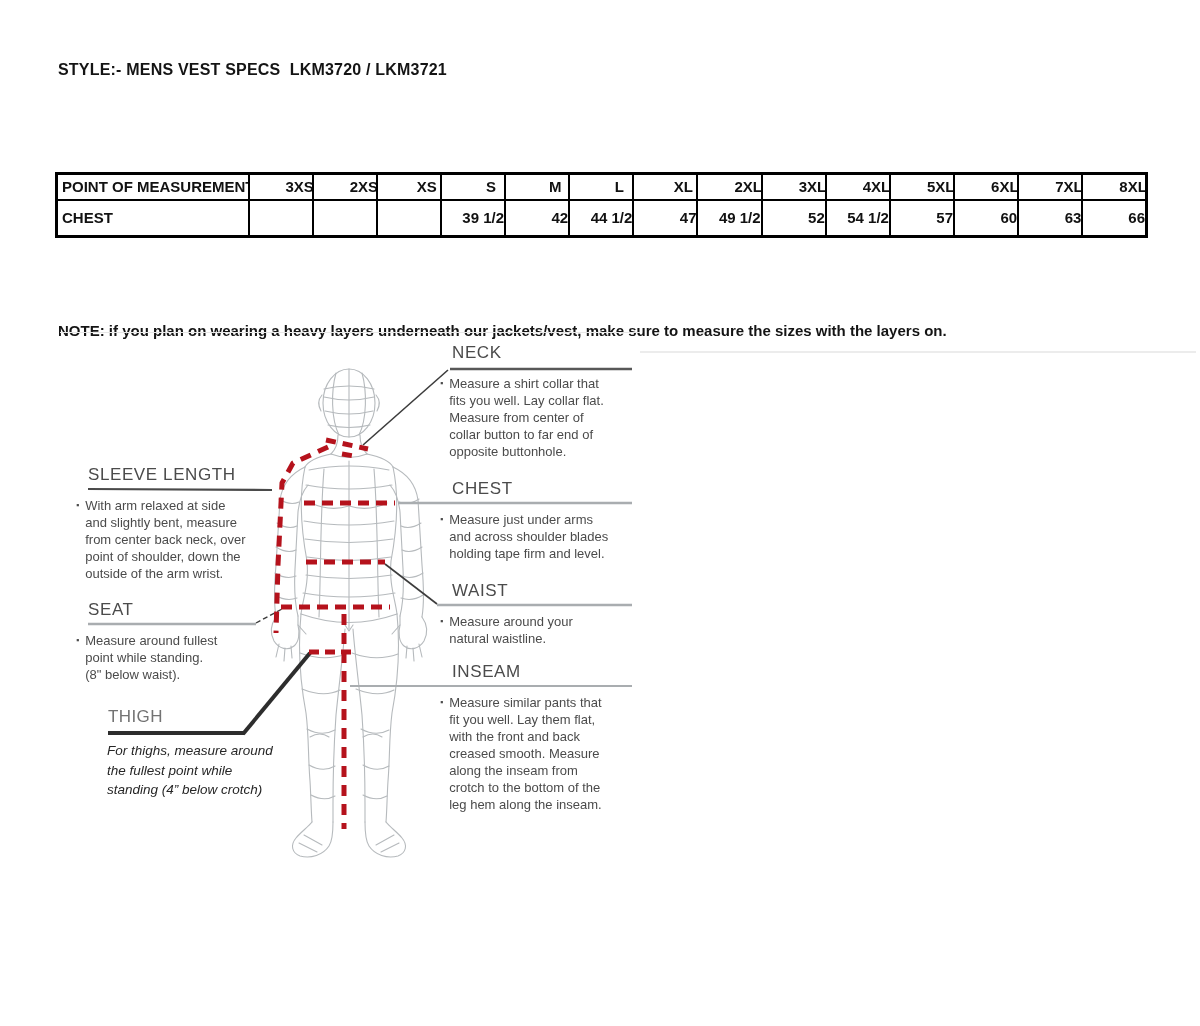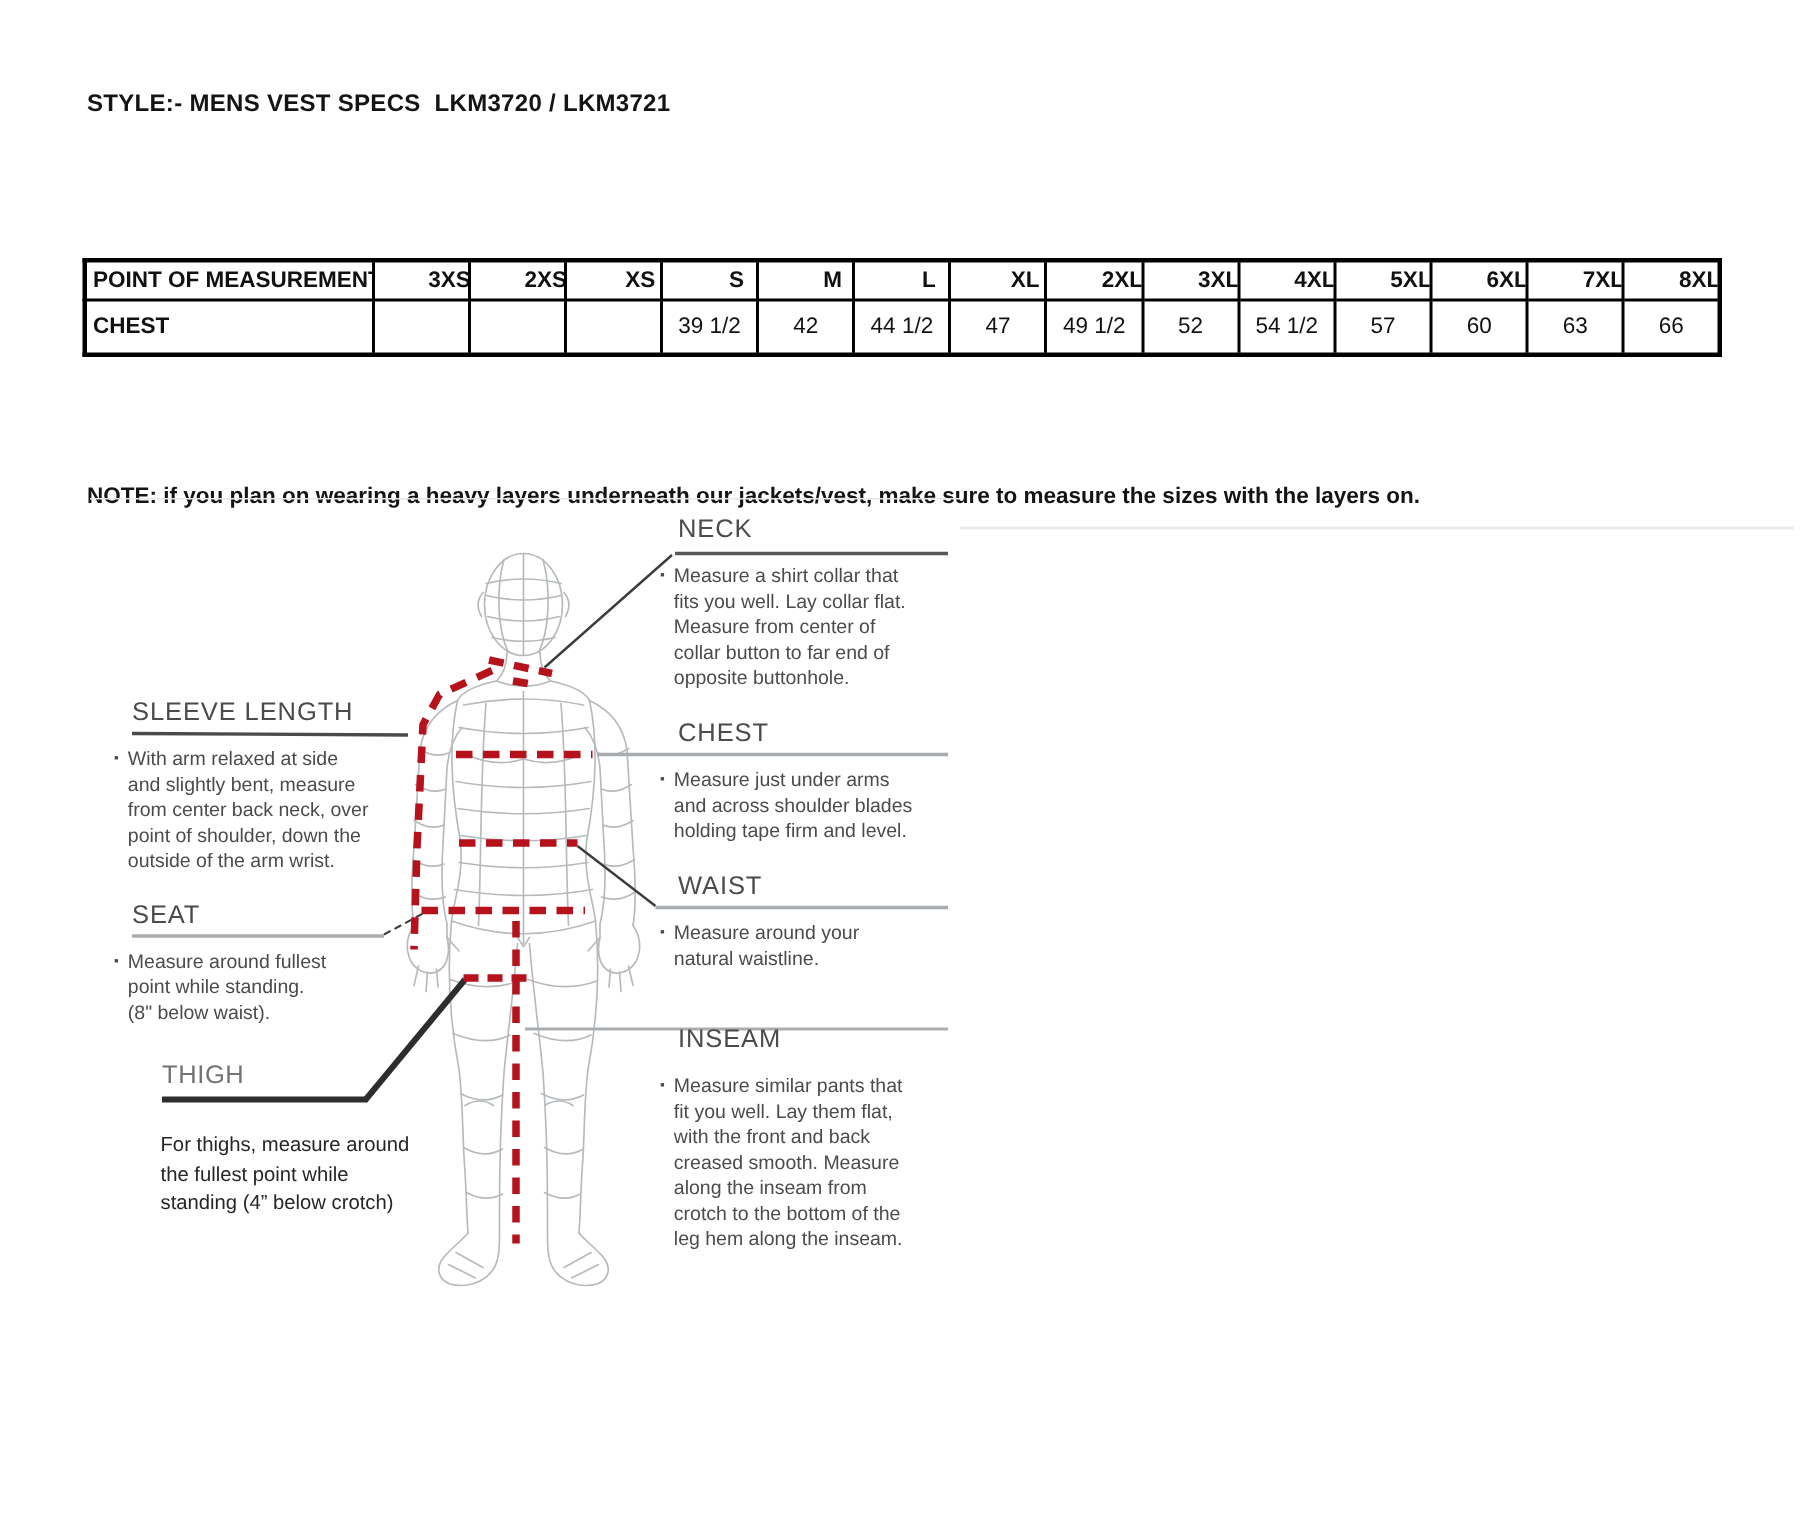--- a/index.html
+++ b/index.html
@@ -19,46 +19,46 @@
     border-collapse:collapse; table-layout:fixed;
     border:3px solid #000;
     font-family:"Liberation Sans", sans-serif;
   }
   table.spec th, table.spec td {
     border:2px solid #000; font-size:15px; text-align:center;
     overflow:hidden; white-space:nowrap;
   }
   table.spec col.c-pom { width:192px; }
   table.spec thead th { height:26px; font-weight:bold;padding-left:36px; }
-  table.spec tbody td { height:37px; font-weight:normal; }
+  table.spec tbody td { height:37px; font-weight:bold;text-align:right; }
   table.spec .lft { text-align:left; padding-left:4px; font-weight:bold; }
   .note {
     position:absolute; left:58px; top:322px;
     font-size:15px; font-weight:bold; color:#141414; white-space:pre;
   }
   
   .diagram { position:absolute; left:60px; top:333px; width:580px; height:540px; }
   .diagram svg { position:absolute; left:0; top:0; }
   .sec { position:absolute; color:#4b4b4b; }
   .sec .hd {
     font-size:17px; letter-spacing:.6px; color:#4b4b4b;
     margin-left:12px; line-height:21px;
   }
   .sec .bd { display:flex; align-items:flex-start; margin-top:12px; }
   .sec .bullet { font-size:9px; line-height:17px; margin-right:6px; color:#4b4b4b; }
   .sec .txt { font-size:13px; line-height:17px; white-space:pre; color:#4b4b4b; }
   .sec-neck   { left:380px; top:9px;   }
   .sec-chest  { left:380px; top:145px; }
   .sec-waist  { left:380px; top:247px; }
-  .sec-inseam { left:380px; top:328px;margin-top:21px; }
+  .sec-inseam { left:380px; top:328px; }
   .sec-sleeve { left:16px;  top:131px; }
   .sec-seat   { left:16px;  top:266px; }
   .sec-thigh  { left:47px;  top:373px; color:#2e2e2e; }
   .sec-thigh .hd { margin-left:1px; color:#737373; letter-spacing:.4px; }
-  .sec-thigh .bd { margin-top:26px; }
+  .sec-thigh .bd { margin-top:14px;font-style:italic; }
   .sec-thigh .txt { font-size:13.5px; line-height:19.5px; color:#262626; }
   .artifact { position:absolute; background:#e7e7e7; }
   .artifact.a1 { left:60px;  top:332px; width:580px; height:1px; }
   .artifact.a2 { left:640px; top:351px; width:556px; height:2px; background:#ececec; }
 </style>
 </head>
 <body>
 
 <div class="page">
 

